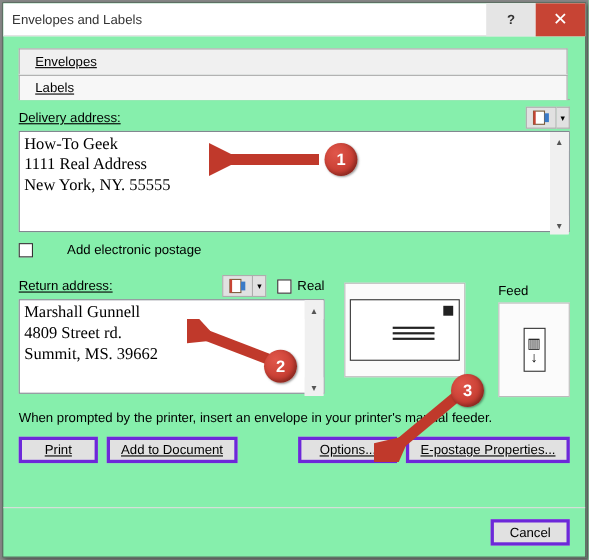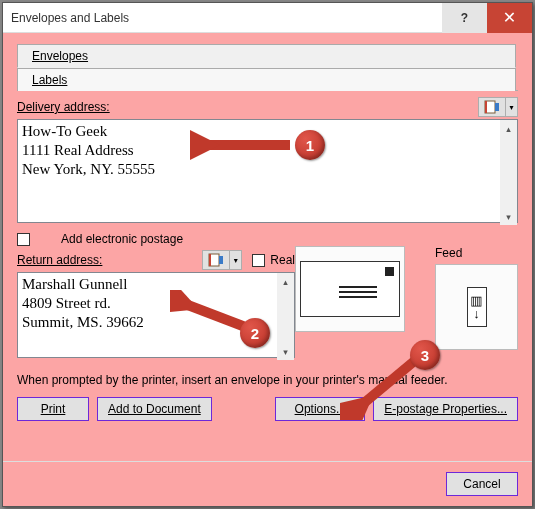--- a/index.html
+++ b/index.html
@@ -1,61 +1,61 @@
 <!DOCTYPE html>
 <html><head>
 <meta charset="utf-8">
 <style>
   * { box-sizing: border-box; font-family: "Segoe UI", Tahoma, sans-serif; font-size: 12px; }
   body { margin: 0; background: #888; width: 535px; height: 509px; position: relative; overflow: hidden; }
-  .dialog { position: absolute; left: 2px; top: 2px; width: 531px; height: 505px; background: #fca5a5; border: 1px solid #555; box-shadow: 2px 2px 4px rgba(0,0,0,0.4); }
+  .dialog { position: absolute; left: 2px; top: 2px; width: 531px; height: 505px; background: #86efac; border: 1px solid #555; box-shadow: 2px 2px 4px rgba(0,0,0,0.4); }
   .titlebar { height: 30px; background: #fff; display: flex; align-items: center; border-bottom: 1px solid #ddd; }
   .titlebar-title { flex: 1; padding-left: 8px; color: #333; }
   .titlebar-btn { width: 45px; height: 30px; display: flex; align-items: center; justify-content: center; }
   .titlebar-help { background: #e5e5e5; color: #333; font-weight: bold; }
   .titlebar-close { background: #c74434; color: #fff; font-size: 16px; }
   .body { padding: 10px 14px; }
   .tabs { display: flex; border-bottom: 1px solid #aaa; margin-bottom: 6px; flex-direction: column; }
   .tab { padding: 4px 14px; border: 1px solid #aaa; border-bottom: none; margin-right: 2px; background: #f0f0f0; position: relative; top: 1px; }
   .tab.active { background: #f0f0f0; border-bottom: 1px solid #f0f0f0; }
   .tab.inactive { background: #f7f7f7; }
   .tab span { text-decoration: underline; text-decoration-color: #333; }
   .tab .u { text-decoration: underline; }
   .row { display: flex; align-items: center; margin-top: 4px; }
   .label { flex: 1; }
   .label .u { text-decoration: underline; }
   .addrbk { width: 28px; height: 20px; border: 1px solid #adadad; background: #e1e1e1; display: flex; align-items: center; justify-content: center; margin-left: 4px; }
   .addrbk svg { width: 16px; height: 14px; }
   .dd { width: 12px; height: 20px; border: 1px solid #adadad; border-left: none; background: #e1e1e1; display: flex; align-items: center; justify-content: center; font-size: 8px; }
   .textarea-wrap { position: relative; margin-top: 2px; }
   .textarea { width: 100%; border: 1px solid #828790; background: #fff; padding: 2px 4px; font-family: "Times New Roman", serif; font-size: 15px; resize: none; line-height: 1.25; }
-  .ta-delivery { height: 104px; }
+  .ta-delivery { height: 92px; }
   .ta-return { height: 86px; }
   .scrollbar { position: absolute; right: 1px; top: 1px; bottom: 1px; width: 17px; background: #f0f0f0; display: flex; flex-direction: column; }
   .sb-btn { height: 17px; background: #f0f0f0; border: none; display: flex; align-items: center; justify-content: center; font-size: 9px; color: #555; }
   .sb-track { flex: 1; }
   .chk-row { display: flex; align-items: flex-end; margin-top: 6px; gap: 26px; }
   .chk { width: 13px; height: 13px; border: 1px solid #333; background: #fff; margin-right: 5px; }
-  .lower { display: flex; gap: 0; margin-top: 0px; align-items: flex-start; }
+  .lower { display: flex; gap: 18px; margin-top: 12px; align-items: flex-end; }
   .return-col { width: 278px; }
   .preview-col { flex: 1; }
   .pv-row { display: flex; gap: 10px; }
   .pv-group { flex: 1; }
   .pv-label { margin-bottom: 4px; }
   .pv-box { border: 1px solid #bbb; background: #fbfbfb; height: 86px; display: flex; align-items: center; justify-content: center; padding: 4px; }
   .envelope { width: 100px; height: 56px; border: 1px solid #333; background: #fff; position: relative; }
   .env-stamp { position: absolute; right: 5px; top: 5px; width: 9px; height: 9px; background: #222; }
   .env-addr { position: absolute; left: 38px; top: 24px; }
   .env-addr div { width: 38px; height: 2px; background: #222; margin-bottom: 3px; }
   .feed-box { width: 56px; padding-left: 20px; }
   .feed-icon { width: 20px; height: 40px; border: 1px solid #333; display: flex; flex-direction: column; align-items: center; justify-content: center; background: #fff; }
   .feed-icon .arrow { font-size: 13px; line-height: 1; }
   .hint { margin-top: 12px; }
   .btn-row { display: flex; gap: 8px; margin-top: 10px; }
-  .btn { height: 24px; border: 1px solid #6d28d9; background: #e1e1e1; padding: 0 10px; display: flex; align-items: center; justify-content: center; min-width: 72px; }
+  .btn { height: 24px; border: 3px solid #6d28d9; background: #e1e1e1; padding: 0 10px; display: flex; align-items: center; justify-content: center; min-width: 72px; }
   .btn .u { text-decoration: underline; }
   .footer { display: flex; justify-content: flex-end; padding: 10px 14px; border-top: 1px solid #ddd; position: absolute; bottom: 0; left: 0; right: 0; }
   
   .anno-badge { position: absolute; width: 30px; height: 30px; border-radius: 50%; background: radial-gradient(circle at 35% 30%, #e0564a, #b82f24); color: #fff; font-weight: bold; display: flex; align-items: center; justify-content: center; font-size: 15px; box-shadow: inset -2px -2px 4px rgba(0,0,0,0.3), 1px 1px 2px rgba(0,0,0,0.4); z-index: 20; }
   .anno-arrow { position: absolute; z-index: 19; pointer-events: none; }
 </style>
 </head>
 <body>
 
 <div class="dialog">

